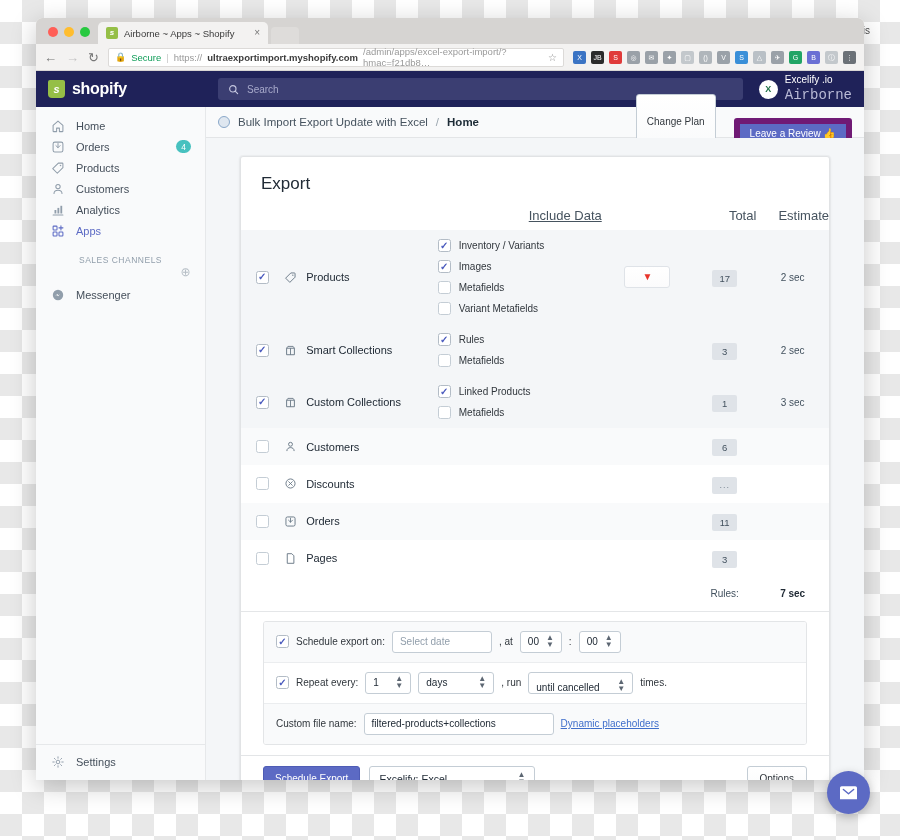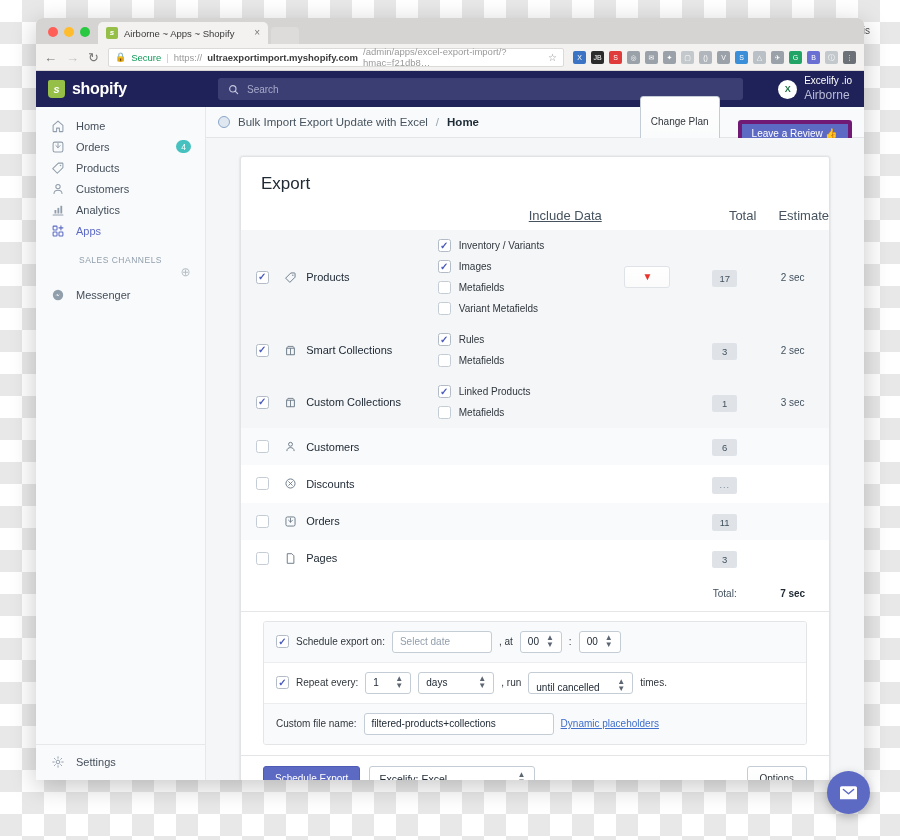--- a/index.html
+++ b/index.html
@@ -149,21 +149,21 @@
   }
   .search-box .ph { color: #a8aacb; font-size: 10px; }
   .acct { margin-left: auto; display: flex; align-items: center; gap: 7px; }
   .acct-ico {
     width: 19px; height: 19px; border-radius: 50%;
     background: #ffffff;
     display:flex;align-items:center;justify-content:center;
     font-size: 9px; color: #1e7145; font-weight: bold;
   }
   .acct-name { color: #ffffff; font-size: 10px; line-height: 1.25; }
-  .acct-sub { color: #b9bad6; font-size: 12px; line-height: 1.25; }
+  .acct-sub { color: #b9bad6; font-size: 14px; line-height: 1.25; font-family: Liberation Mono, monospace; }
 
   
   .app-body { flex: 1; display: flex; min-height: 0; background: #f4f6f8; }
 
   
   .sidenav {
     width: 170px;
     background: #f9fafb;
     border-right: 1px solid #e6e8ea;
     display: flex;
@@ -226,21 +226,21 @@
     line-height: 1;
     white-space: nowrap;
   }
   .btn-default {
     background: linear-gradient(#ffffff,#f9fafb);
     border: 1px solid #c4cdd5;
     color: #31373d;
   }
   .btn-primary {
     background: #5c6ac4;
-    border: 4px solid #701a75;
+    border: 6px solid #701a75;
     color: #ffffff;
     margin-top: 24px;
   }
 
   .scroll-area {
     flex: 1;
     background: #f4f6f8;
     padding: 18px 34px 0 34px;
     overflow: hidden;
     position: relative;
@@ -887,21 +887,21 @@
                     <div class="cell-pad"><span class="count-pill">3</span></div>
                   </td>
                   <td>
                     <div class="cell-pad est-txt"></div>
                   </td>
                 </tr>
               </tbody>
             <tfoot>
               <tr class="total-row">
                 <td colspan="4"></td>
-                <td class="total-lbl">Total:</td>
+                <td class="total-lbl">Rules:</td>
                 <td class="total-val">7 sec</td>
               </tr>
             </tfoot>
           </table>
 
           <div class="sched-block">
             <div class="sched-panel">
 
               <div class="sched-row shade">
                 <span class="cb checked">

